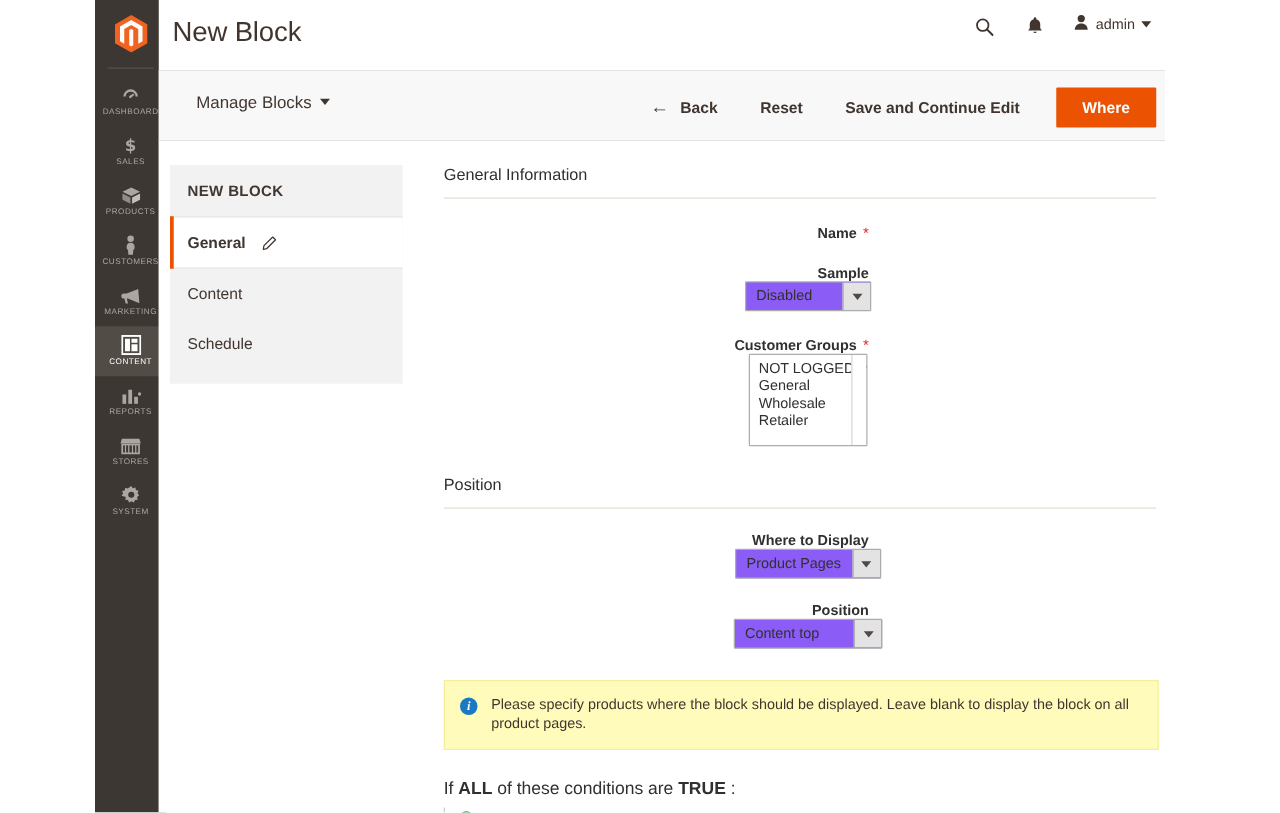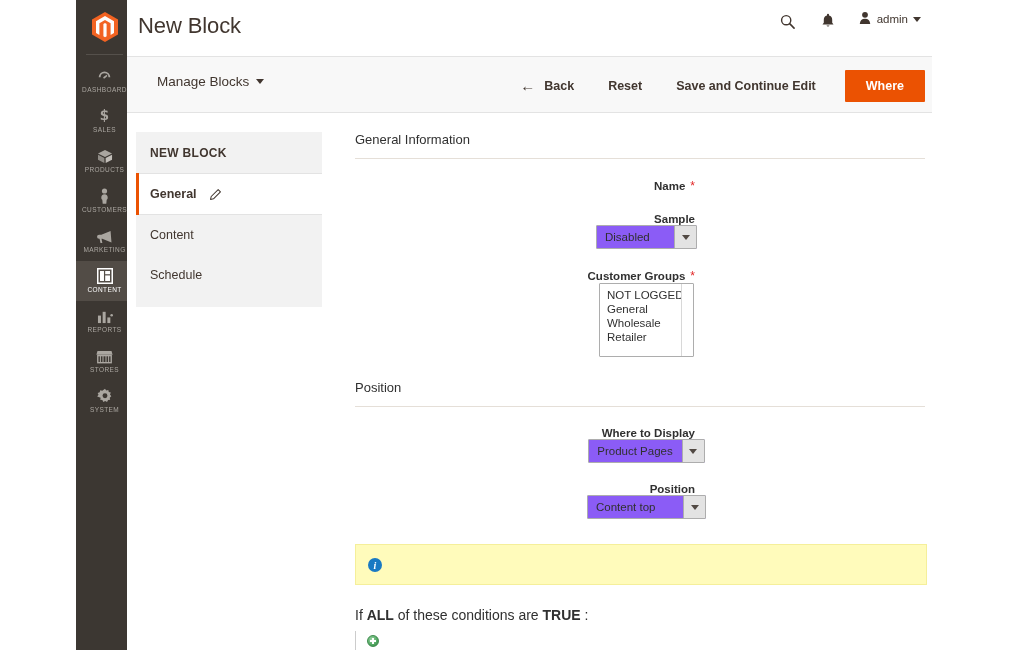--- a/index.html
+++ b/index.html
@@ -660,20 +660,21 @@
               <span class="select-val">Content top</span>
               <span class="select-arrow">
                   <i></i>
                 </span>
             </div>
           </div>
         </div>
 
         <div class="notice">
           <span class="info-ico">i</span>
+          <span class="notice-text">Please specify products where the block should be displayed. Leave blank to display the block on all product pages.</span>
         </div>
 
         <div class="conditions">
           <div class="cond-line">
             <span>If</span>
             <b>ALL</b>
             <span>of these conditions are</span>
             <b>TRUE</b>
             <span>:</span>
           </div>

